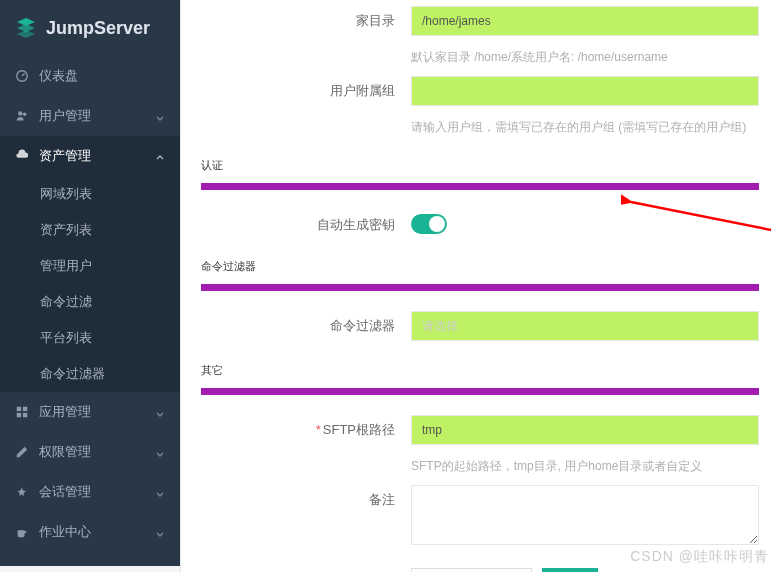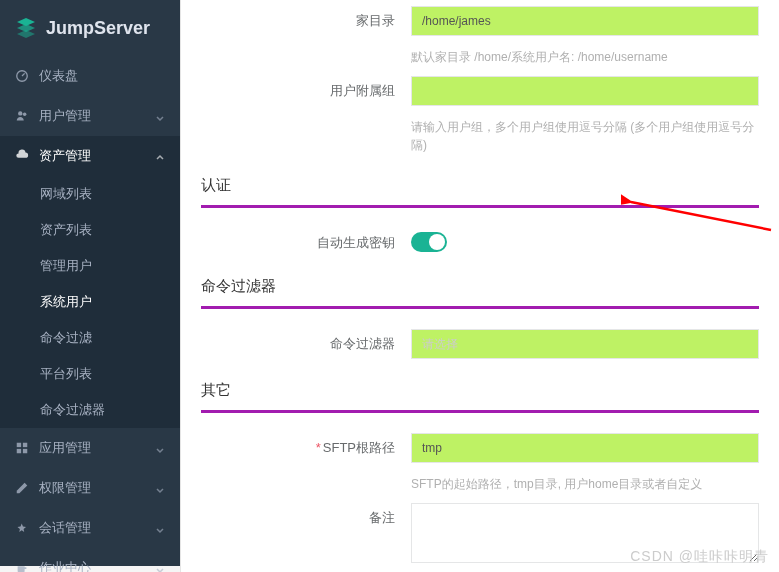--- a/index.html
+++ b/index.html
@@ -22,21 +22,21 @@
     
     .form-row { display: flex; margin-bottom: 4px; padding-top: 6px; }
     .form-label { width: 210px; text-align: right; padding-right: 16px; color: #676a6c; font-size: 13px; padding-top: 6px; }
     .form-label .required { color: #ed5565; margin-right: 2px; }
     .form-control-wrap { flex: 1; max-width: 360px; }
     .form-input { width: 100%; height: 30px; border: 1px solid #e5e6e7; padding: 0 10px; font-size: 12px; color: #555; background: #bef264; }
     .form-input::placeholder { color: #ccc; }
     .form-textarea { width: 100%; height: 60px; border: 1px solid #e5e6e7; padding: 6px 10px; font-size: 13px; resize: vertical; }
     .help-text { color: #b0b0b0; font-size: 12px; margin-top: 12px; line-height: 1.5; }
     
-    .section-title { font-size: 15px; color: #333; padding: 18px 0 10px 0; border-bottom: 3px solid #a21caf; margin-bottom: 14px; font-weight: 500; }
+    .section-title { font-size: 11px; color: #333; padding: 18px 0 10px 0; border-bottom: 7px solid #a21caf; margin-bottom: 14px; font-weight: 500; }
     
     .toggle { width: 36px; height: 20px; background: #1ab394; border-radius: 10px; position: relative; cursor: pointer; display: inline-block; margin-top: 4px; }
     .toggle-knob { width: 16px; height: 16px; background: #fff; border-radius: 50%; position: absolute; top: 2px; right: 2px; }
     
     .btn-row { display: flex; gap: 10px; padding-top: 10px; }
     .btn { height: 32px; padding: 0 14px; border: 1px solid #ddd; background: #fff; color: #555; font-size: 13px; cursor: pointer; }
     .btn-primary { background: #1ab394; border-color: #1ab394; color: #fff; }
     
     .arrow-svg { position: absolute; left: 440px; top: 180px; pointer-events: none; }
     .watermark { position: absolute; right: 10px; bottom: 6px; color: #ccc; font-size: 14px; letter-spacing: 1px; pointer-events: none; }
@@ -81,21 +81,20 @@
           <path d="M12 10a3 3 0 000-6 4 4 0 00-8 1 2.5 2.5 0 000 5h8z"></path>
         </svg></span>
     <span>资产管理</span>
     <span class="chevron"><svg viewBox="0 0 10 10" fill="currentColor">
           <path d="M2 6l3-3 3 3" stroke="currentColor" fill="none" stroke-width="1.5"></path>
         </svg></span>
   </div>
   <div class="sub-item">网域列表</div>
   <div class="sub-item">资产列表</div>
   <div class="sub-item">管理用户</div>
-  <div class="sub-item active">系统用户</div>
   <div class="sub-item">命令过滤</div>
   <div class="sub-item">平台列表</div>
   <div class="sub-item">命令过滤器</div>
 
   <div class="nav-item">
     <span class="nav-icon"><svg viewBox="0 0 16 16" fill="currentColor">
           <rect x="2" y="2" width="5" height="5"></rect>
           <rect x="9" y="2" width="5" height="5"></rect>
           <rect x="2" y="9" width="5" height="5"></rect>
           <rect x="9" y="9" width="5" height="5"></rect>
@@ -145,21 +144,21 @@
     <div class="form-control-wrap">
       <input class="form-input" value="/home/james" style="">
       <div class="help-text">默认家目录 /home/系统用户名: /home/username</div>
     </div>
   </div>
 
   <div class="form-row">
     <div class="form-label">用户附属组</div>
     <div class="form-control-wrap">
       <input class="form-input" style="">
-      <div class="help-text">请输入用户组，多个用户组使用逗号分隔 (多个用户组使用逗号分隔)</div>
+      <div class="help-text">请输入用户组，需填写已存在的用户组 (需填写已存在的用户组)</div>
     </div>
   </div>
 
   <div class="section-title">认证</div>
 
   <div class="form-row">
     <div class="form-label">自动生成密钥</div>
     <div class="form-control-wrap">
       <div class="toggle">
         <div class="toggle-knob"></div>

